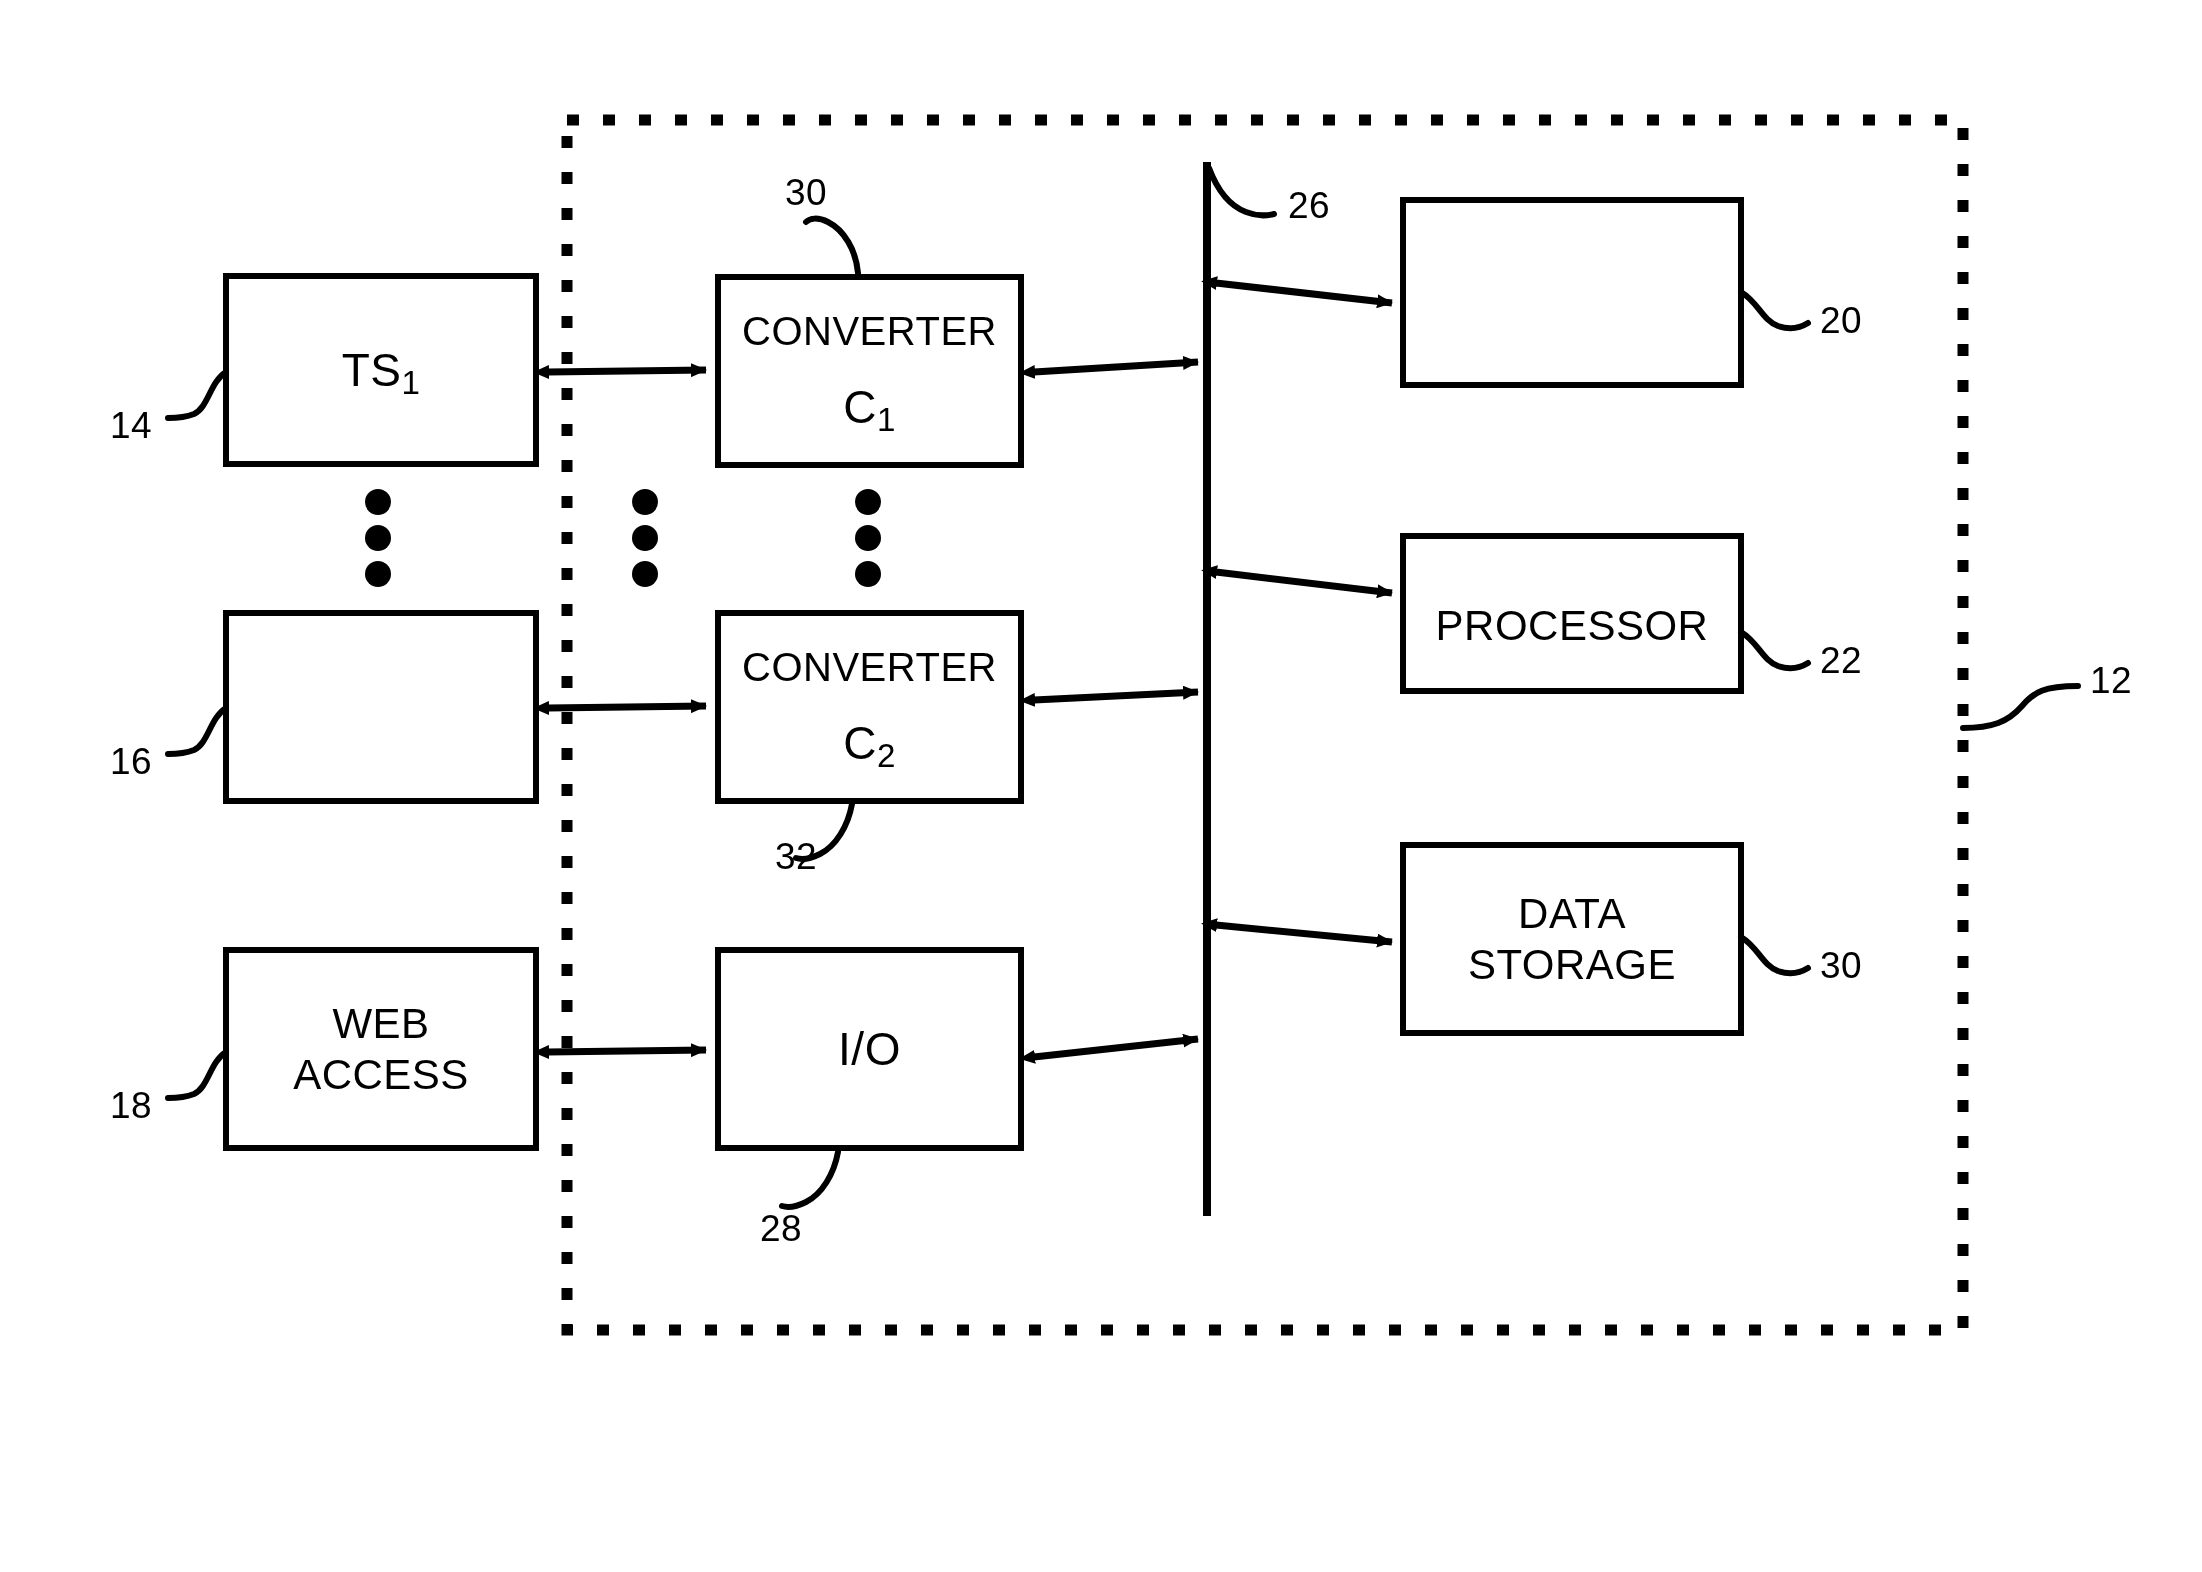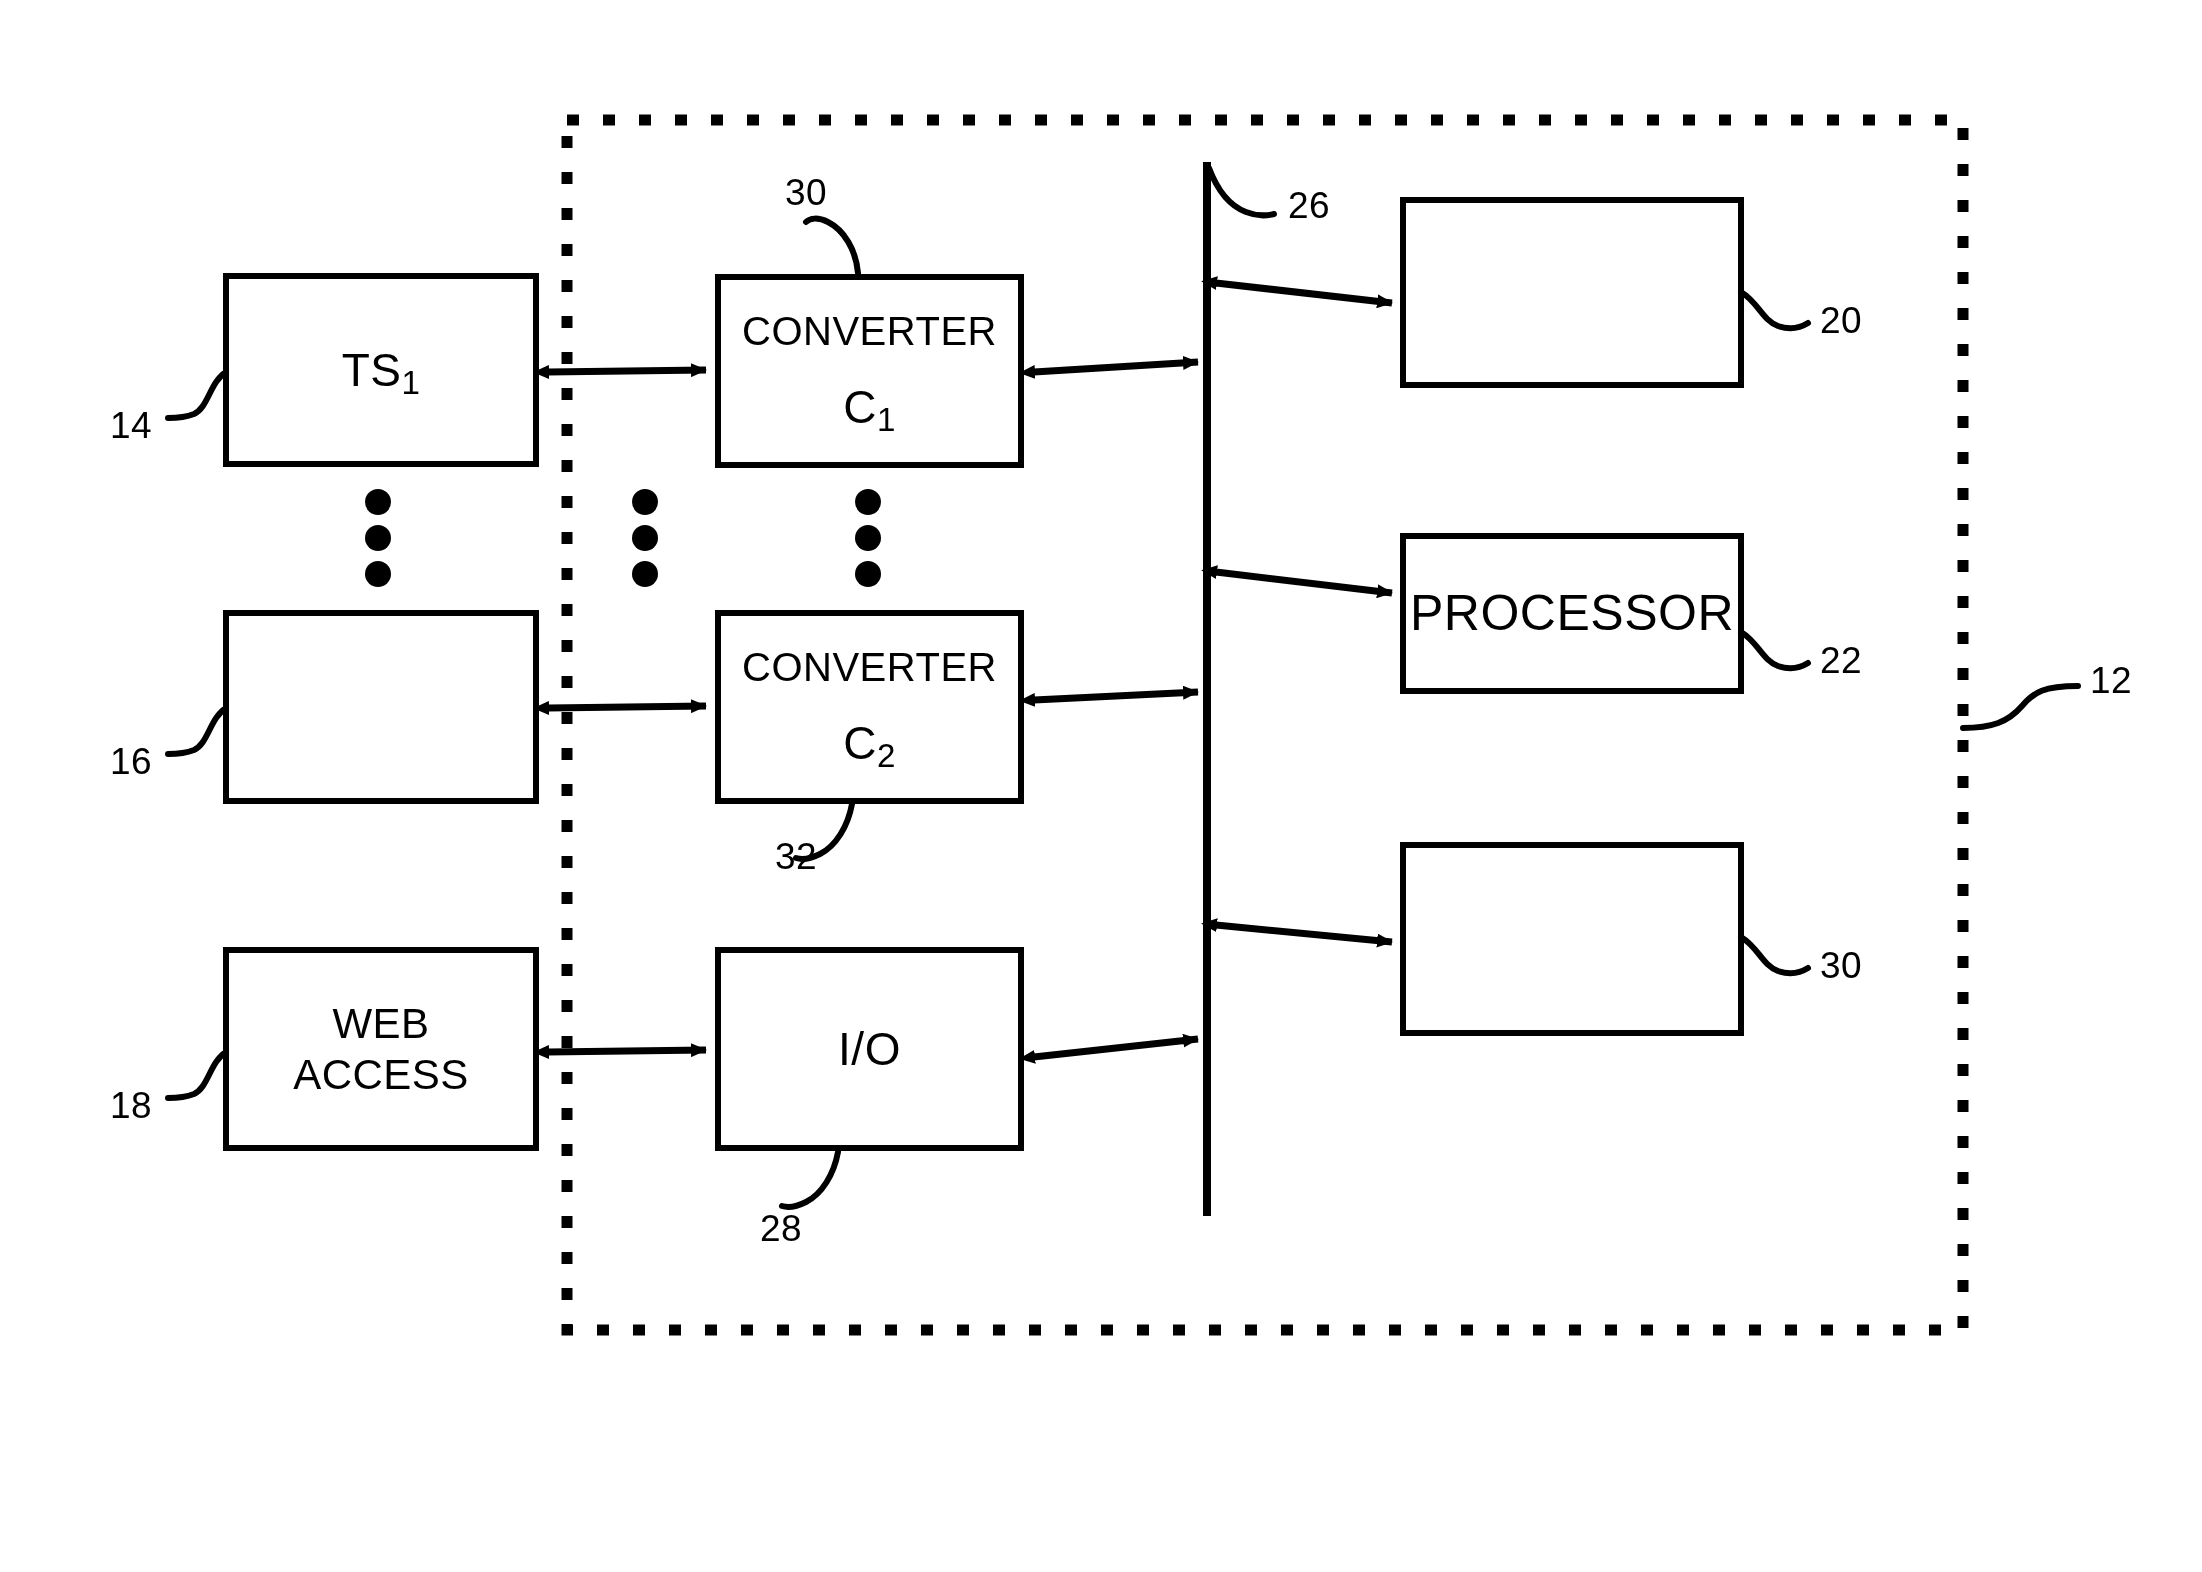--- a/index.html
+++ b/index.html
@@ -158,24 +158,28 @@
   <div class="blk-label" style="left:718px; top:613px; width:303px; height:188px; font-size:40px; justify-content:space-around; padding:18px 0; box-sizing:border-box;">
     <span class="ln">CONVERTER</span>
     <span class="ln" style="font-size:46px;"><span>C</span><span class="sub">2</span></span>
   </div>
 
   <div class="blk-label" style="left:718px; top:950px; width:303px; height:198px; font-size:46px;">
     <span class="ln">I/O</span>
   </div>
 
 
-  <div class="blk-label" style="left:1403px; top:536px; width:338px; height:155px; font-size:50px;align-items:center;">
+  <div class="blk-label" style="left:1403px; top:548px; width:338px; height:155px; font-size:42px;align-items:center;">
     <span class="ln">PROCESSOR</span>
   </div>
 
+  <div class="blk-label t-2line" style="left:1403px; top:845px; width:338px; height:188px; font-size:42px;">
+    <span class="ln">DATA</span>
+    <span class="ln">STORAGE</span>
+  </div>
 
   <span class="ref-num" style="left:110px; top:405px;">14</span>
   <span class="ref-num" style="left:110px; top:741px;">16</span>
   <span class="ref-num" style="left:110px; top:1085px;">18</span>
 
   <span class="ref-num" style="left:785px; top:172px;">30</span>
   <span class="ref-num" style="left:775px; top:836px;">32</span>
   <span class="ref-num" style="left:760px; top:1208px;">28</span>
 
   <span class="ref-num" style="left:1820px; top:300px;">20</span>

